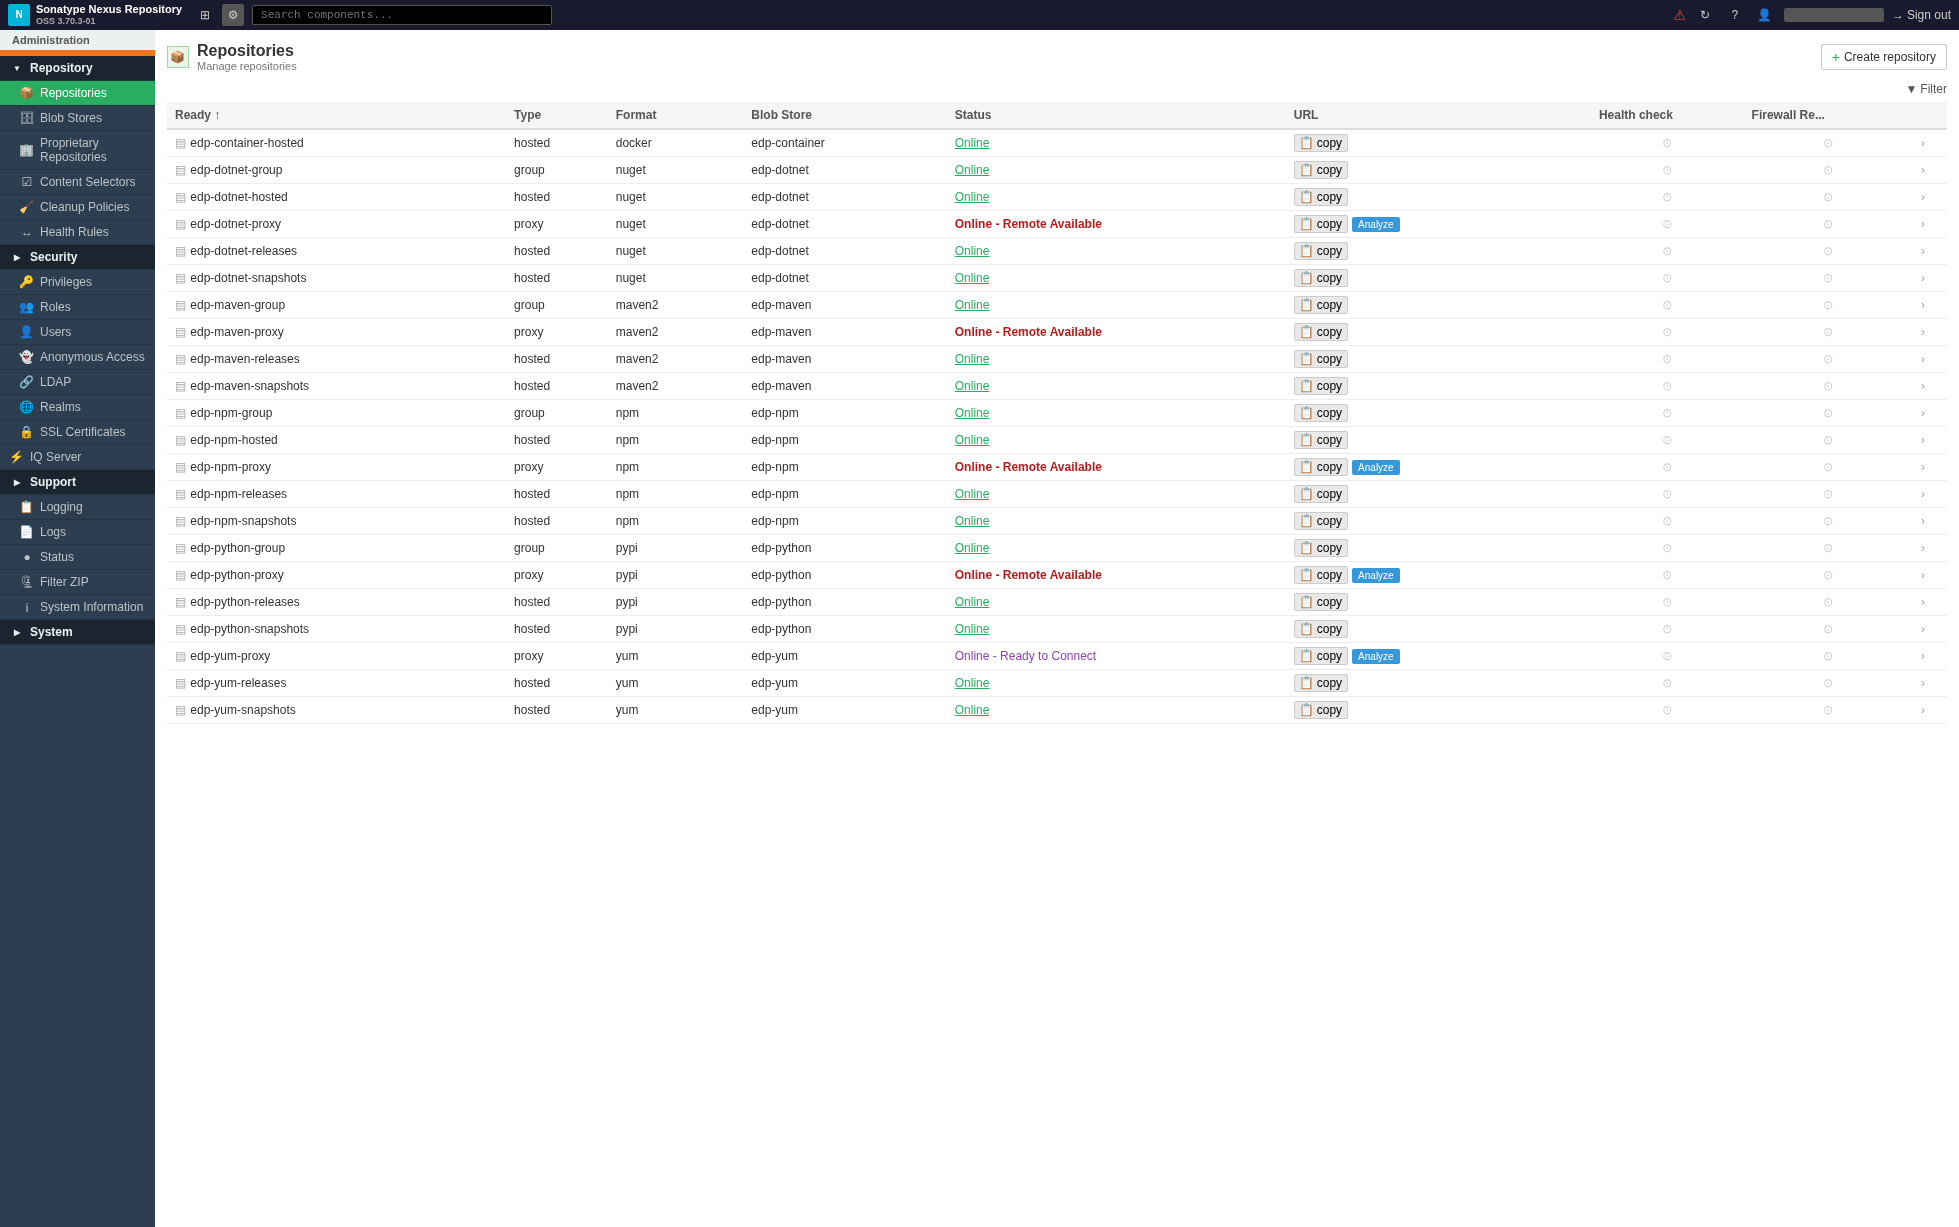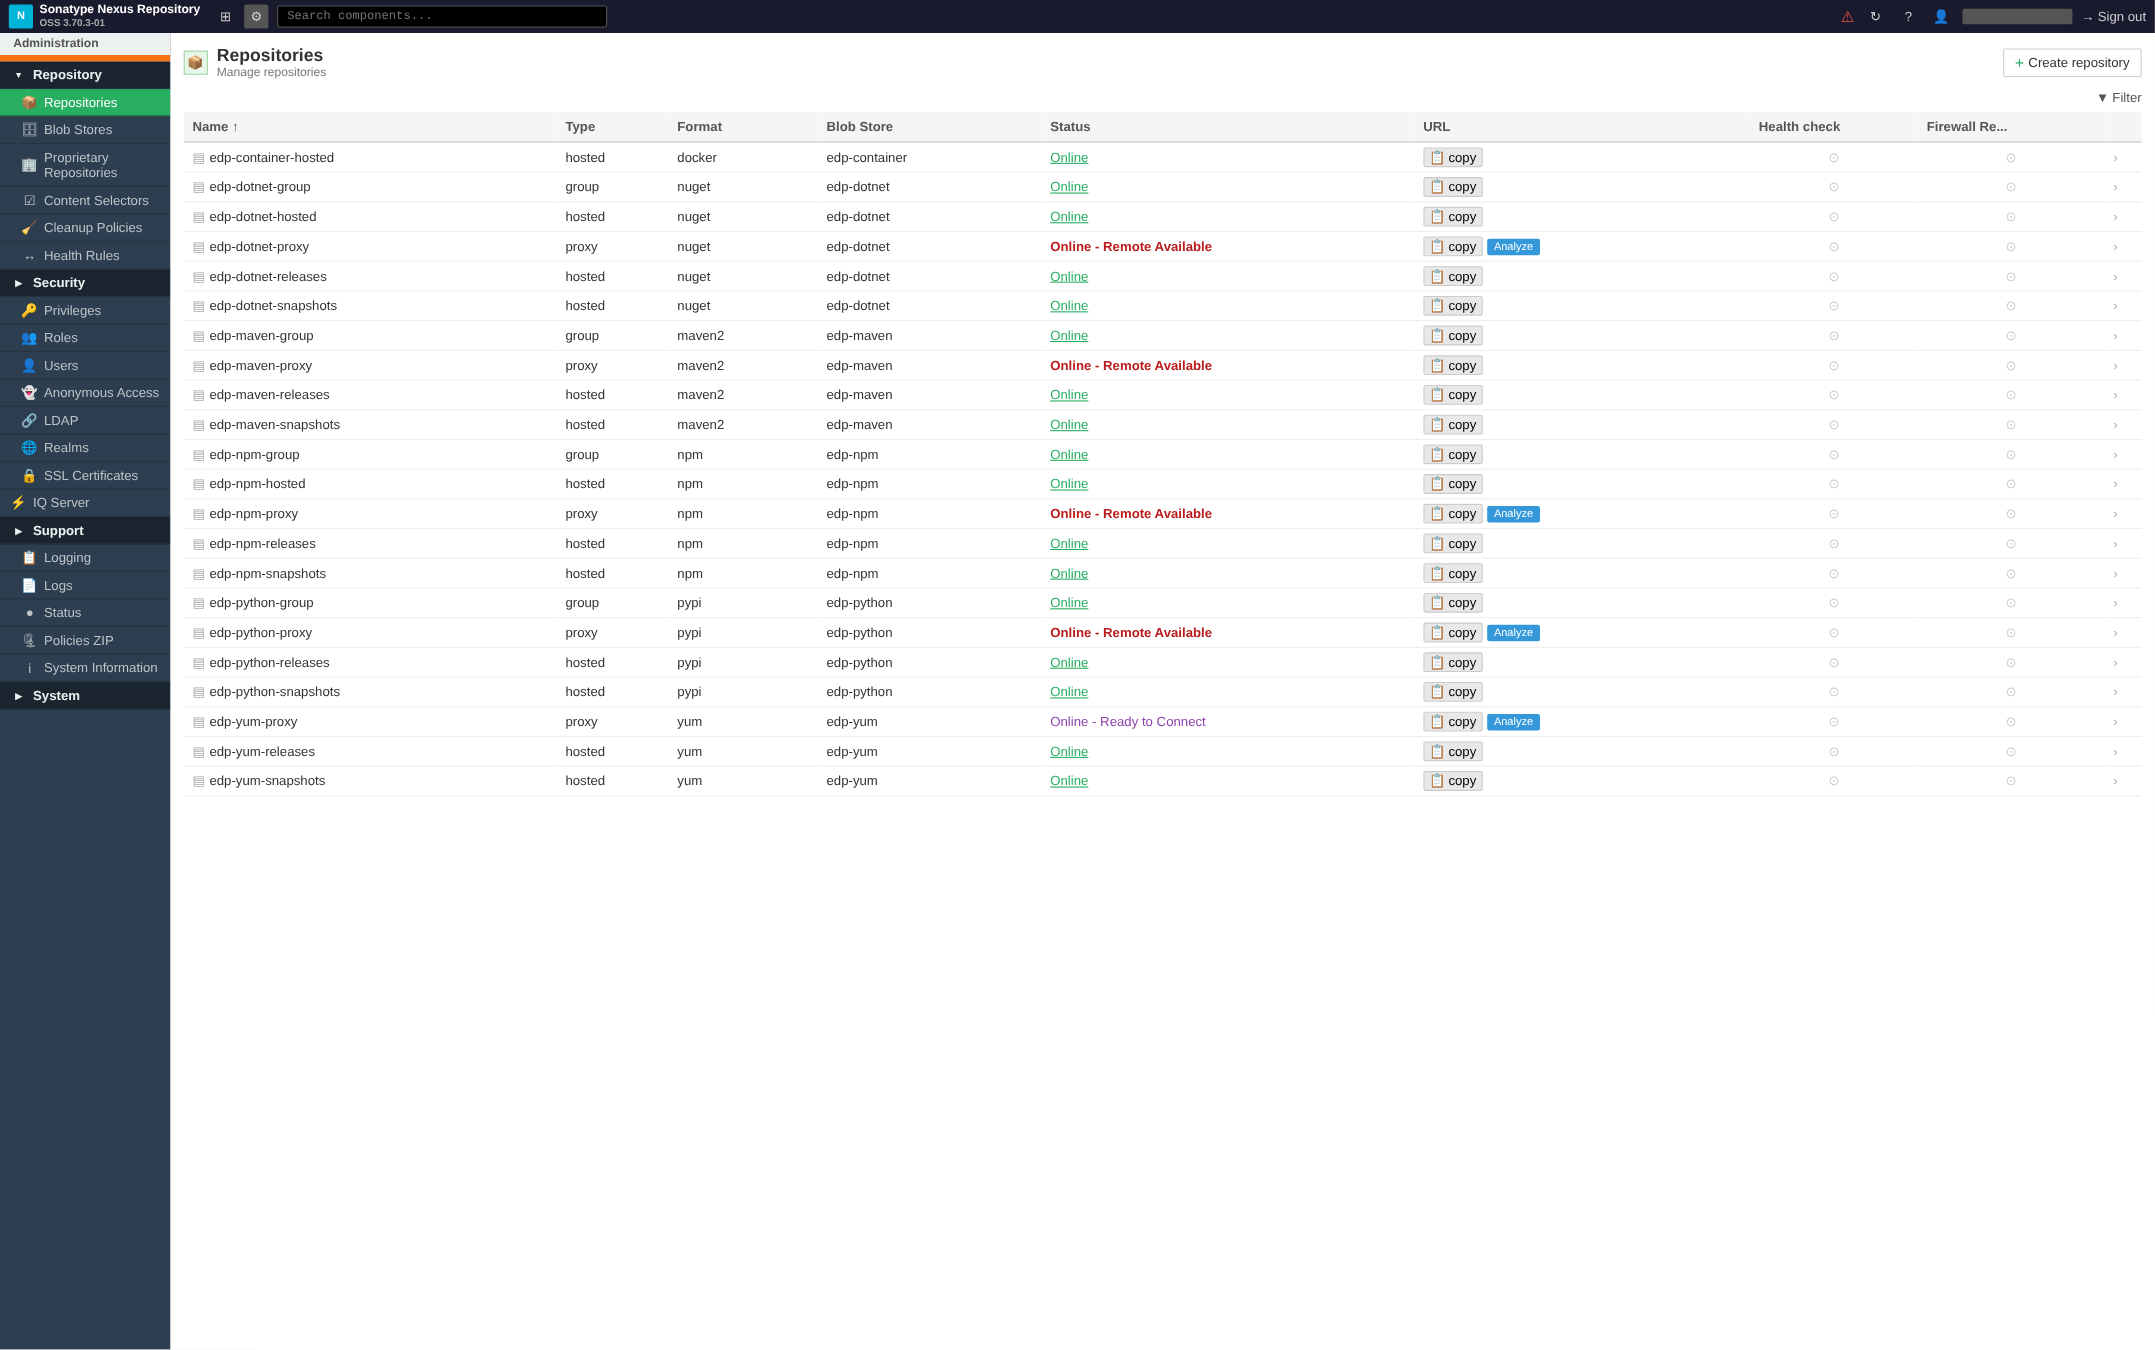--- a/index.html
+++ b/index.html
@@ -305,21 +305,21 @@
     <div class="sidebar-item indent">
       <span class="si-icon">📄</span>
       <span>Logs</span>
     </div>
     <div class="sidebar-item indent">
       <span class="si-icon">●</span>
       <span>Status</span>
     </div>
     <div class="sidebar-item indent">
       <span class="si-icon">🗜</span>
-      <span>Policies ZIP</span>
+      <span>Filter ZIP</span>
     </div>
     <div class="sidebar-item indent">
       <span class="si-icon">ℹ</span>
       <span>System Information</span>
     </div>
 
     <div class="sidebar-item section-parent">
       <span class="si-icon triangle">▶</span>
       <span>System</span>
     </div>
@@ -344,21 +344,21 @@
       <div class="toolbar">
         <button class="filter-btn">
           <span>▼</span>
           <span>Filter</span>
         </button>
       </div>
 
       <table class="repo-table">
         <thead>
           <tr>
-            <th class="col-name sortable">Name ↑</th>
+            <th class="col-name sortable">Ready ↑</th>
             <th class="col-type">Type</th>
             <th class="col-format">Format</th>
             <th class="col-blob">Blob Store</th>
             <th class="col-status">Status</th>
             <th class="col-url">URL</th>
             <th class="col-health">Health check</th>
             <th class="col-firewall">Firewall Re...</th>
             <th class="col-actions"></th>
           </tr>
         </thead>

